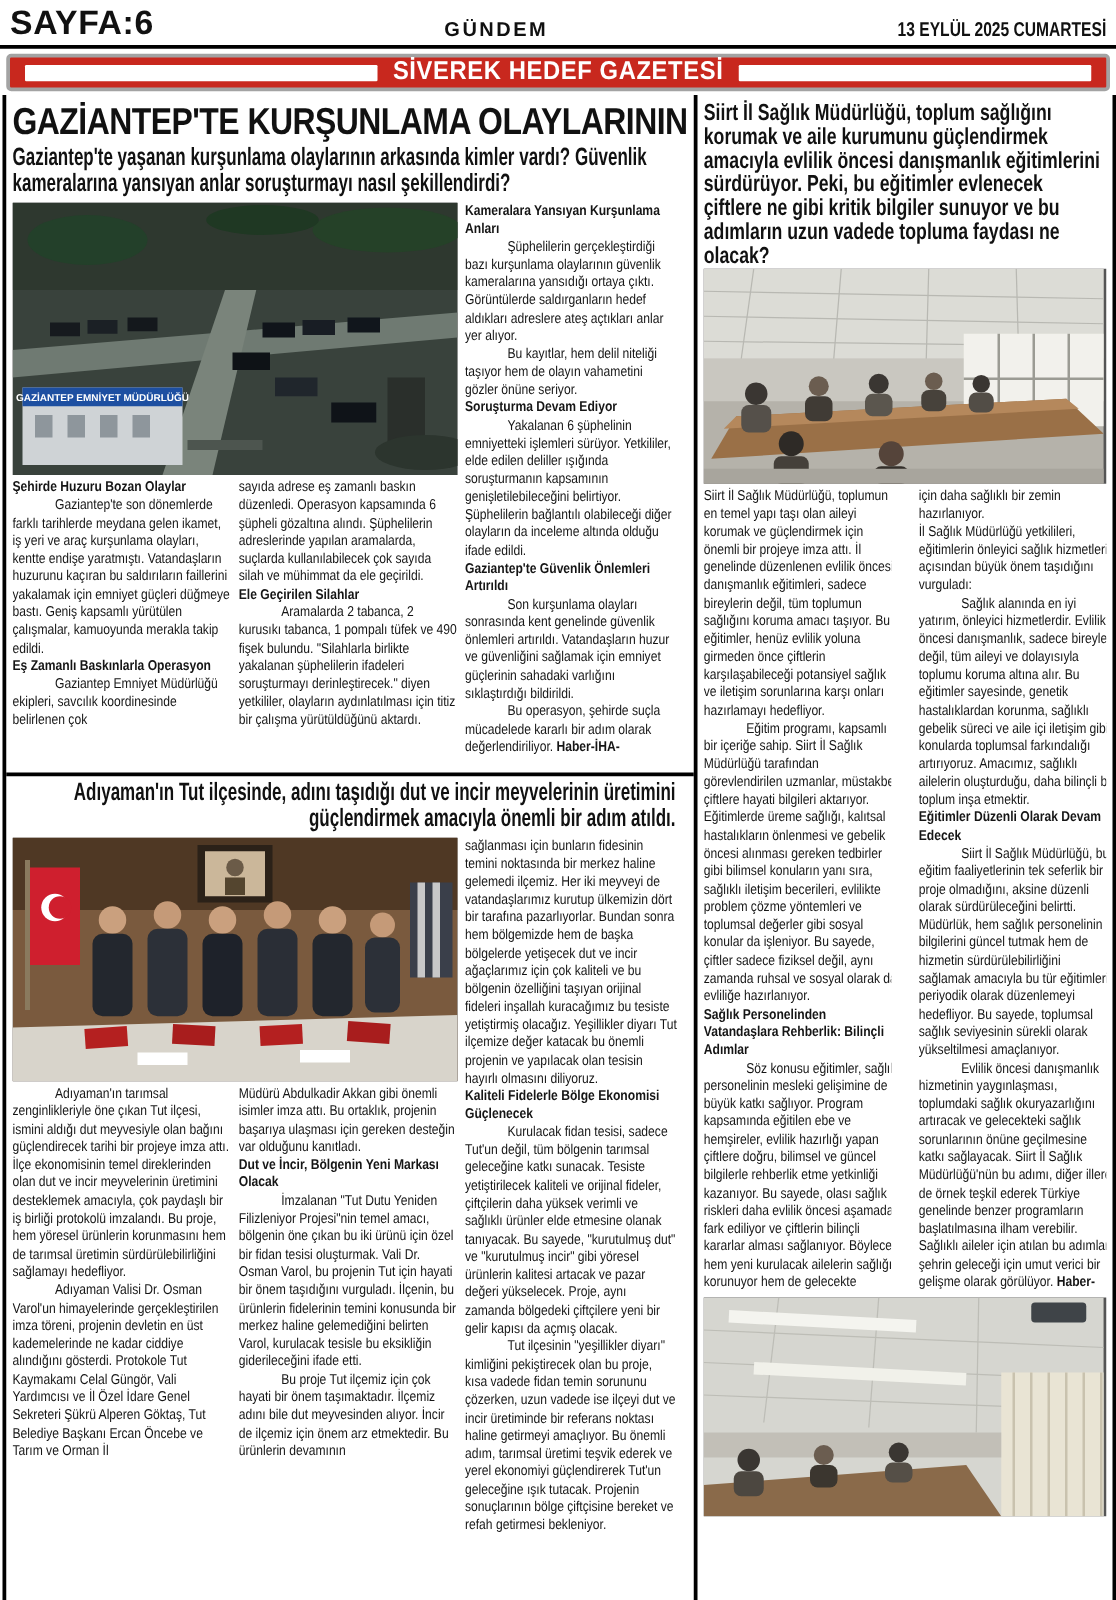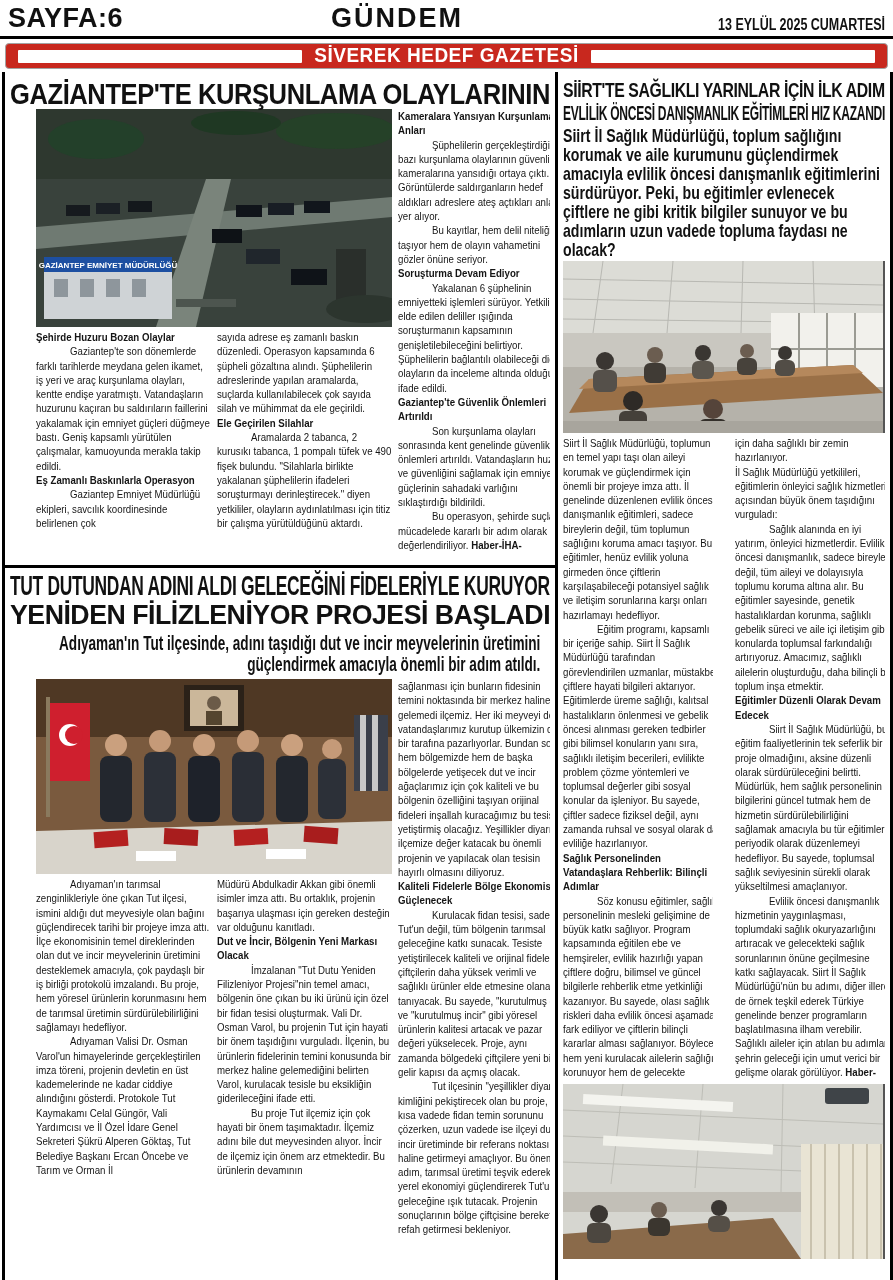--- a/index.html
+++ b/index.html
@@ -1,44 +1,44 @@
 <!DOCTYPE html>
 <html lang="tr"><head>
 <meta charset="utf-8">
 <style>
   html,body{margin:0;padding:0;background:#e9e9e9;}
   .page{width:893px;height:1280px;background:#fff;position:relative;overflow:hidden;
         font-family:"Liberation Sans",sans-serif;color:#111;margin:0 auto;}
   
   .masthead{display:flex;align-items:flex-end;justify-content:space-between;padding:3px 8px 2px 8px;height:31px;}
   .m-page{font-size:27px;font-weight:900;letter-spacing:.5px;}
-  .m-section{font-size:27px;font-weight:900;letter-spacing:2px;}
+  .m-section{font-size:16px;font-weight:900;letter-spacing:2px;}
   .m-date{font-size:16px;font-weight:bold;white-space:nowrap;transform:scaleX(.78);transform-origin:right bottom;}
   .top-rule{height:3px;background:#000;margin:0;}
-  .banner{margin:4px 5px 3px 5px;background:#c8281e;border:1px solid #a3a3a3;border-radius:4px;height:24px;
+  .banner{margin:4px 5px 3px 5px;background:#c8281e;border:3px solid #a3a3a3;border-radius:4px;height:24px;
           display:flex;align-items:center;padding:0 12px;gap:12px;}
   .banner .wbox{flex:1;height:13px;background:#fff;border-radius:1px;}
   .banner .btitle{color:#fff;font-weight:900;font-size:19px;letter-spacing:.5px;white-space:nowrap;transform:scaleY(1.08);}
   
   .content{display:flex;align-items:stretch;height:1219px;margin:0 2px;}
   .left-sec{width:540px;border-left:3px solid #000;border-right:3px solid #000;padding:2px 5px 0 5px;position:relative;}
   .right-sec{width:322px;border-right:3px solid #000;padding:2px 5px 0 5px;position:relative;}
   
   .headline{text-align:left;margin-top:4px;}
   .fitline{display:block;white-space:nowrap;font-weight:900;text-align:center;transform-origin:left top;letter-spacing:-.5px;}
   .h1line{font-size:30px;line-height:31px;}
   .h2line{font-size:27px;line-height:29px;}
   .h3line{font-size:21px;line-height:23px;}
   
   .subwrap{overflow:visible;}
   .sub-lg{width:780px;transform:scaleX(.68);transform-origin:left top;font-size:20px;font-weight:bold;line-height:21px;margin:3px 0 4px 0;}
   .sub-sm{width:418px;transform:scaleX(.765);transform-origin:left top;font-size:18.5px;font-weight:bold;line-height:19px;margin:2px 0 4px 0;}
   
   .art-body{display:flex;gap:6px;overflow:hidden;}
-  .art-left{width:356px;margin-left:26px;}
+  .art-left{width:356px;}
   .art-right{width:170px;overflow:hidden;}
   .two-col{display:flex;gap:6px;margin-top:3px;}
   .two-col .colslot{width:175px;overflow:hidden;}
   .colwrap{transform:scaleX(.85);transform-origin:left top;}
   .w206{width:206px;} .w200{width:200px;} .w185{width:185px;}
   .blk{font-size:11.4px;line-height:14.3px;color:#151515;}
   .blk-h{font-weight:bold;}
   .blk-p{text-indent:40px;}
   .blk-pc{text-indent:0;}
   .blk b{font-weight:bold;}
@@ -67,20 +67,23 @@
     <div class="wbox"></div>
   </div>
 
   <div class="content">
 
     <div class="left-sec">
 
       <div>
         <div class="headline">
           <span class="fitline h1line" style="text-align: left; transform: scaleX(0.851735);">GAZİANTEP'TE KURŞUNLAMA OLAYLARININ</span>
+        </div>
+        <div class="subwrap" style="height:46px;">
+          <div class="sub-lg">Gaziantep'te yaşanan kurşunlama olaylarının arkasında kimler vardı? Güvenlik kameralarına yansıyan anlar soruşturmayı nasıl şekillendirdi?</div>
         </div>
         <div class="art-body" style="height:452px;">
           <div class="art-left">
 
             <span class="photo">
               <svg width="356" height="218" viewBox="0 0 356 218" xmlns="http://www.w3.org/2000/svg">
                 <rect width="356" height="218" fill="#39423c"></rect>
                 <rect y="0" width="356" height="70" fill="#2e382f"></rect>
                 <ellipse cx="60" cy="30" rx="48" ry="20" fill="#23402a"></ellipse>
                 <ellipse cx="300" cy="22" rx="60" ry="18" fill="#254128"></ellipse>
@@ -137,24 +140,20 @@
                 <div class="blk blk-p">Son kurşunlama olayları sonrasında kent genelinde güvenlik önlemleri artırıldı. Vatandaşların huzur ve güvenliğini sağlamak için emniyet güçlerinin sahadaki varlığını sıklaştırdığı bildirildi.</div>
                 <div class="blk blk-p">Bu operasyon, şehirde suçla mücadelede kararlı bir adım olarak değerlendiriliyor. <b>Haber-İHA-</b></div>
               </div>
           </div>
         </div>
       </div>
 
       <div class="sep-rule"></div>
 
       <div>
-        <div class="headline">
-          <span class="fitline h2line" style="text-align: left; transform: scaleX(0.645161);">TUT DUTUNDAN ADINI ALDI GELECEĞİNİ FİDELERİYLE KURUYOR</span>
-          <span class="fitline h2line" style="text-align: left; transform: scaleX(0.989011);">YENİDEN FİLİZLENİYOR PROJESİ BAŞLADI</span>
-        </div>
         <div class="subwrap" style="height:46px;text-align:right;">
           <div class="sub-lg">Adıyaman'ın Tut ilçesinde, adını taşıdığı dut ve incir meyvelerinin üretimini güçlendirmek amacıyla önemli bir adım atıldı.</div>
         </div>
         <div class="art-body" style="height:560px;">
           <div class="art-left">
 
             <span class="photo">
               <svg width="356" height="195" viewBox="0 0 356 195" xmlns="http://www.w3.org/2000/svg">
                 <rect width="356" height="195" fill="#7a5a3e"></rect>
                 <rect width="356" height="58" fill="#4f3824"></rect>
@@ -217,24 +216,20 @@
                 <div class="blk blk-p">Tut ilçesinin "yeşillikler diyarı" kimliğini pekiştirecek olan bu proje, kısa vadede fidan temin sorununu çözerken, uzun vadede ise ilçeyi dut ve incir üretiminde bir referans noktası haline getirmeyi amaçlıyor. Bu önemli adım, tarımsal üretimi teşvik ederek ve yerel ekonomiyi güçlendirerek Tut'un geleceğine ışık tutacak. Projenin sonuçlarının bölge çiftçisine bereket ve refah getirmesi bekleniyor. </div>
               </div>
           </div>
         </div>
       </div>
 
     </div>
 
     <div class="right-sec">
       <div>
-        <div class="headline">
-          <span class="fitline h3line" style="text-align: left; transform: scaleX(0.752336);">SİİRT'TE SAĞLIKLI YARINLAR İÇİN İLK ADIM</span>
-          <span class="fitline h3line" style="text-align: left; transform: scaleX(0.573975);">EVLİLİK ÖNCESİ DANIŞMANLIK EĞİTİMLERİ HIZ KAZANDI</span>
-        </div>
         <div class="subwrap" style="height:135px;">
           <div class="sub-sm">Siirt İl Sağlık Müdürlüğü, toplum sağlığını korumak ve aile kurumunu güçlendirmek amacıyla evlilik öncesi danışmanlık eğitimlerini sürdürüyor. Peki, bu eğitimler evlenecek çiftlere ne gibi kritik bilgiler sunuyor ve bu adımların uzun vadede topluma faydası ne olacak?</div>
         </div>
 
         <span class="photo">
           <svg width="320" height="172" viewBox="0 0 320 172" xmlns="http://www.w3.org/2000/svg">
             <rect width="320" height="172" fill="#b5b2aa"></rect>
             <rect width="320" height="72" fill="#dcdcd6"></rect>
             <g stroke="#b8b8b2" stroke-width="1">
               <line x1="0" y1="18" x2="320" y2="24"></line>

